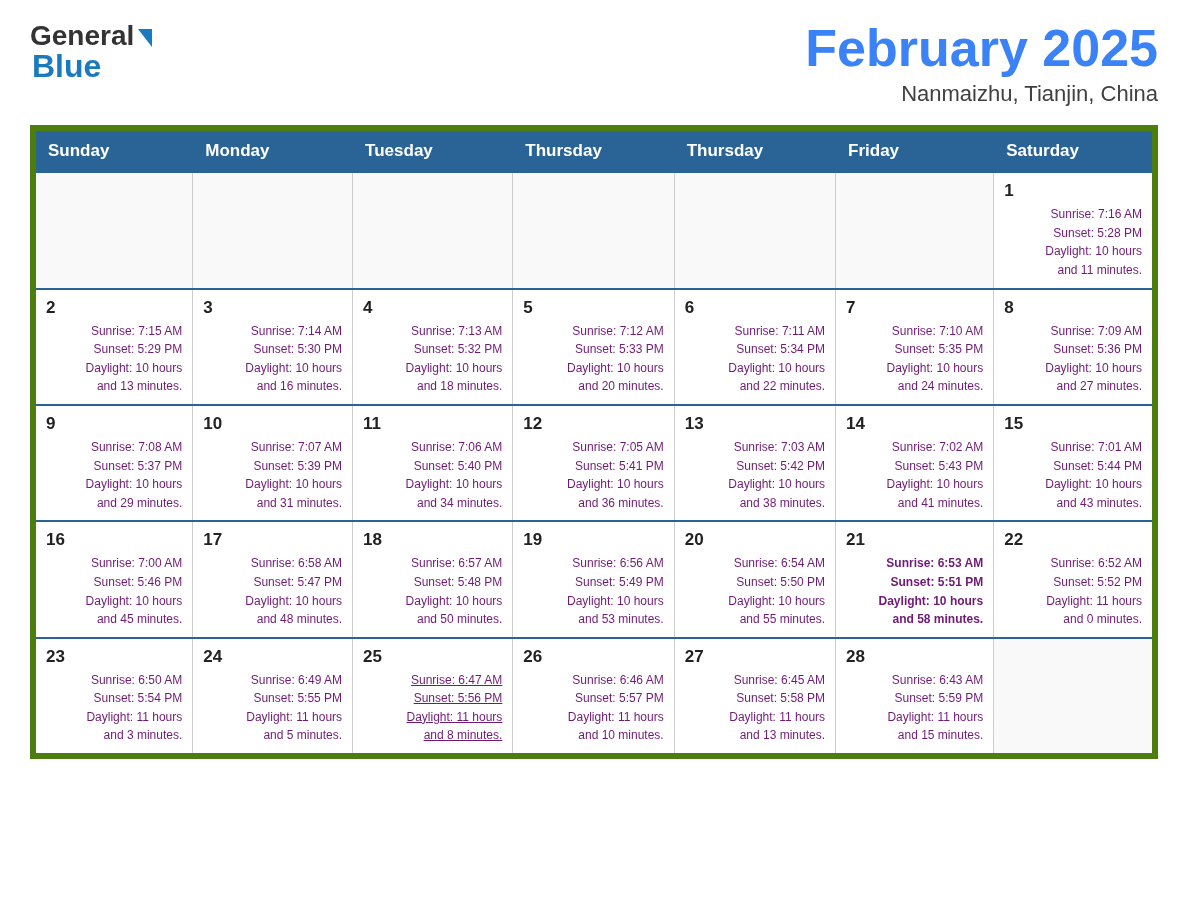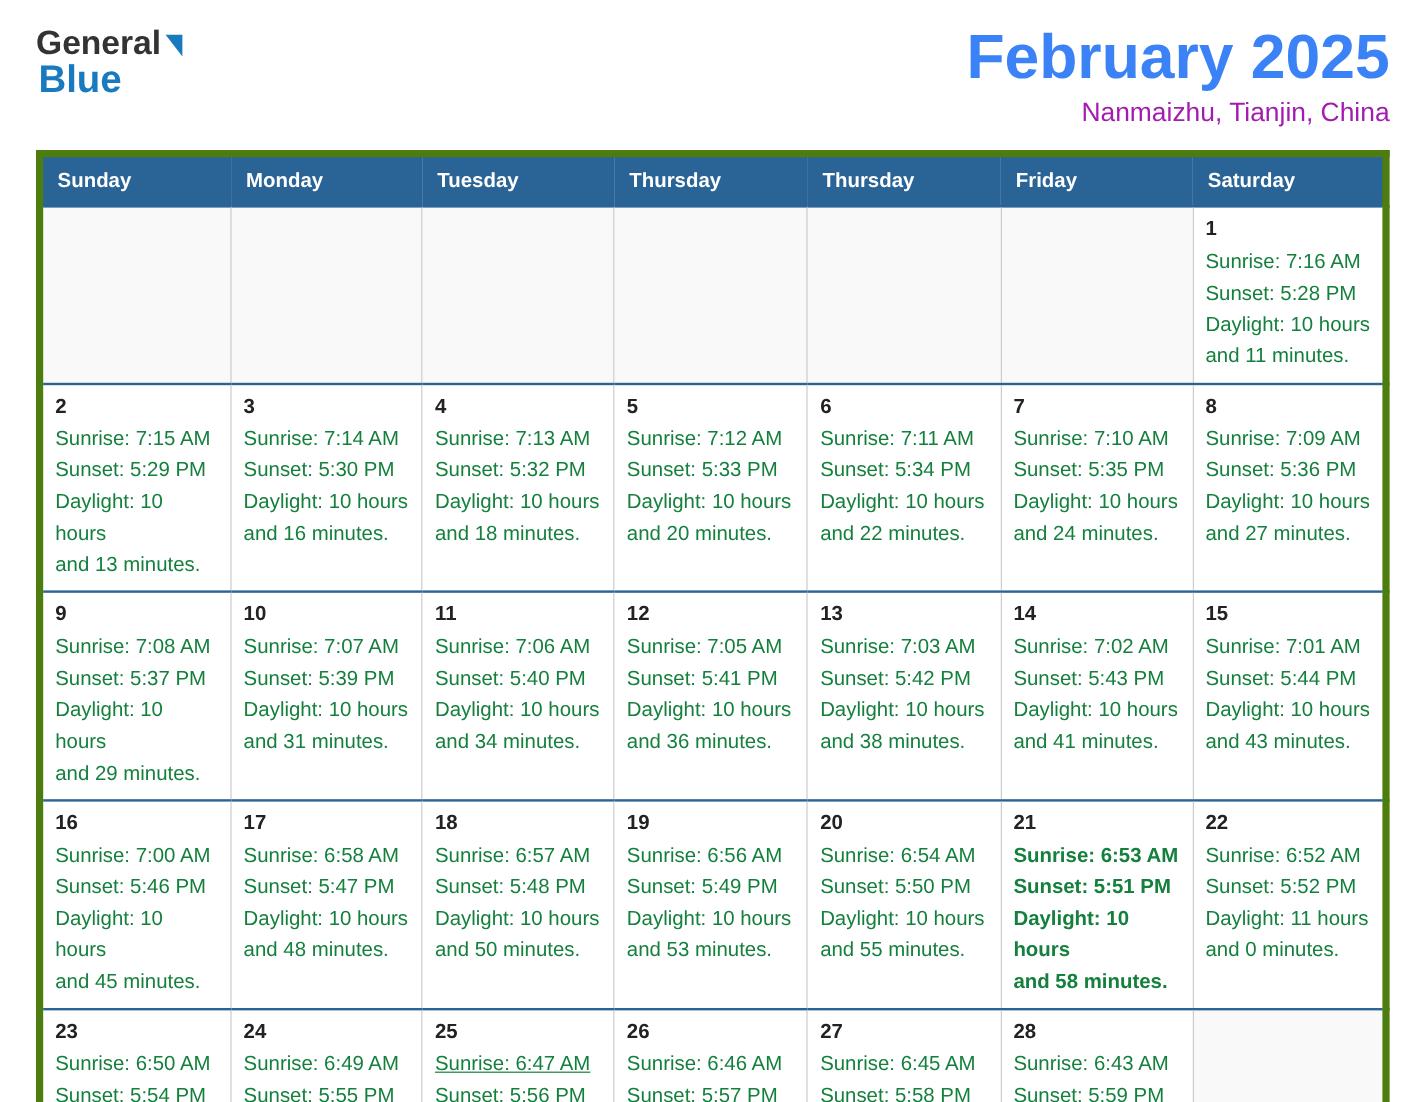--- a/index.html
+++ b/index.html
@@ -49,21 +49,21 @@
       text-align: right;
     }
     .calendar-title {
       font-size: 52px;
       font-weight: bold;
       color: #3b82f6;
       line-height: 1.1;
     }
     .calendar-subtitle {
       font-size: 22px;
-      color: #a21caf;
+      color: #404040;
       margin-top: 4px;
     }
     .calendar {
       width: 100%;
       border-collapse: collapse;
       border: 6px solid #4d7c0f;
     }
     .calendar th {
       background: #2a6496;
       color: #fff;
@@ -80,23 +80,24 @@
       width: 170px;
       min-height: 110px;
     }
     .day-num {
       font-size: 17px;
       font-weight: bold;
       color: #222;
       margin-bottom: 4px;
     }
     .day-info {
-      font-size: 17px;
-      color: #15803d;
+      font-size: 12px;
+      color: #701a75;
       line-height: 1.55;
+      text-align: right;
     }
     .empty-cell {
       background: #f9f9f9;
     }
     tr.week-row td {
       border-top: 2px solid #2a6496;
     }
     .logo-line2 {
       display: flex;
       align-items: center;

